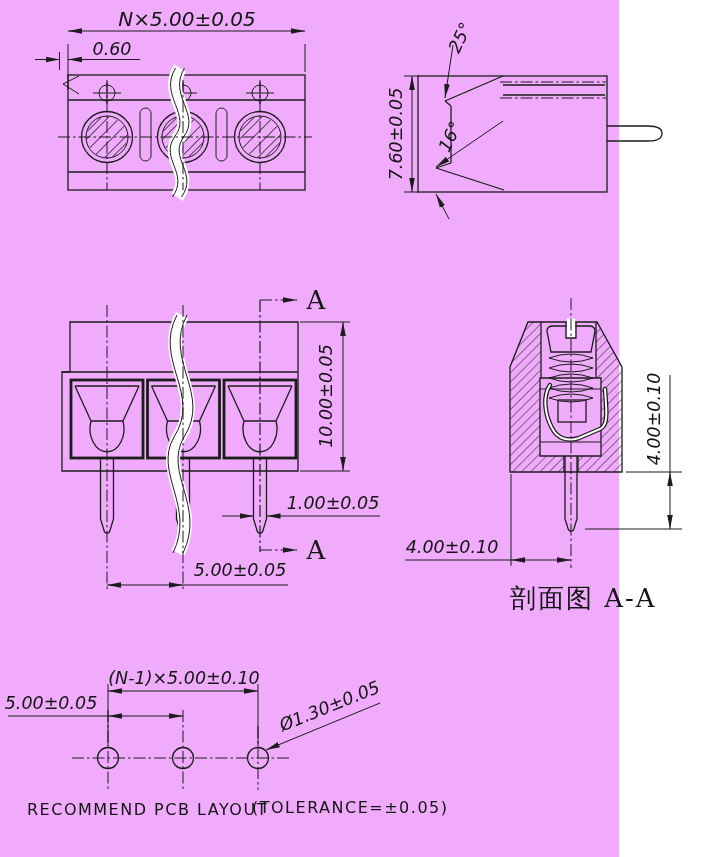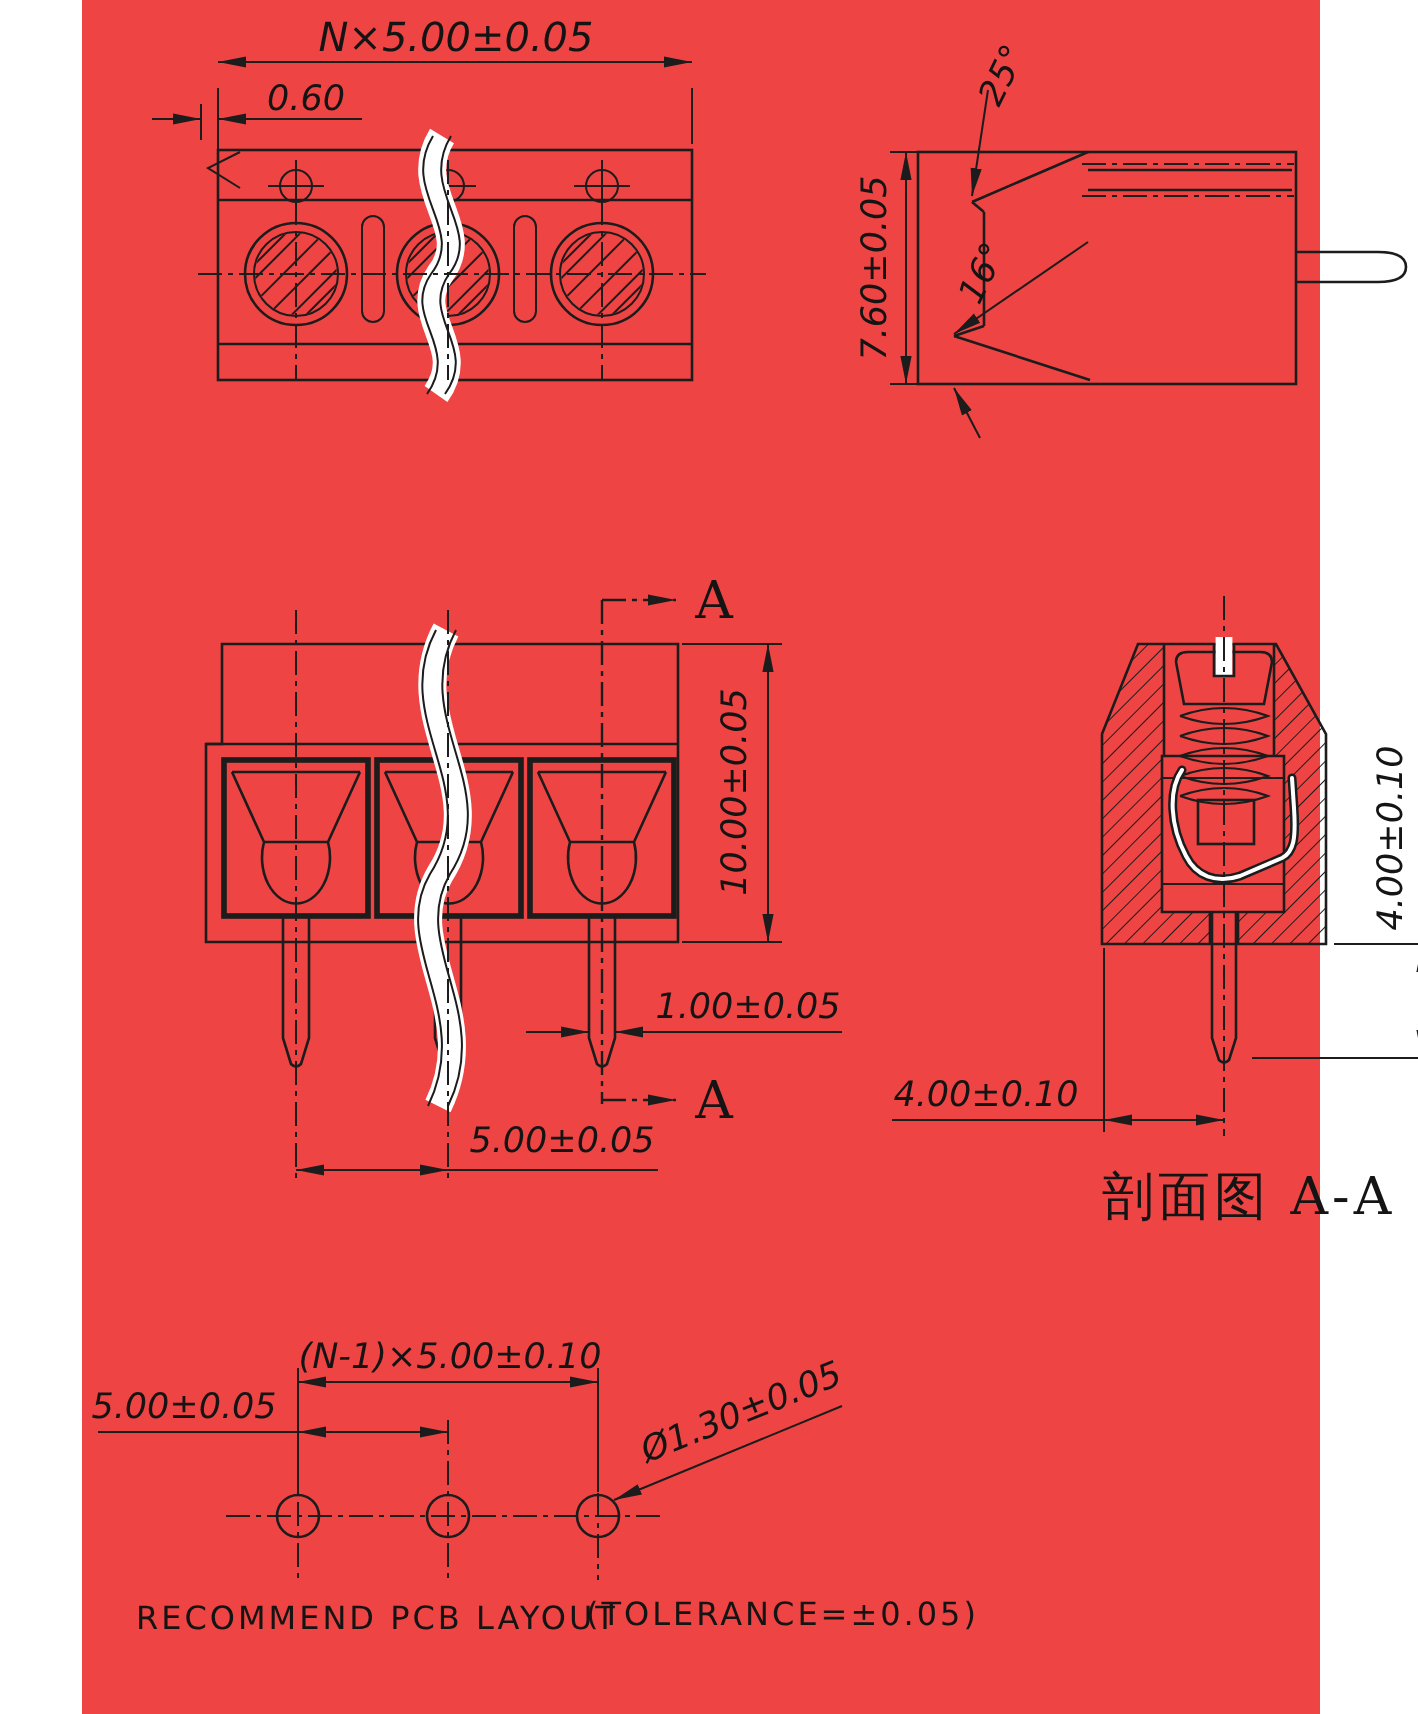--- a/index.html
+++ b/index.html
@@ -1,16 +1,16 @@
 <!DOCTYPE html>
 <html><head>
 <meta charset="utf-8">
 <style>
   html,body{margin:0;padding:0;background:#ffffff;}
-  .sheet{width:619px;height:857px;background:#ef4444;position:relative;margin-left:41px;}
+  .sheet{width:619px;height:857px;background:#f0abfc;position:relative;}
   svg{display:block;}
   .ln{stroke:#1c1c1c;stroke-width:1.3;fill:none;stroke-linecap:butt;}
   .thin{stroke:#1c1c1c;stroke-width:1;fill:none;}
   .thick{stroke:#1c1c1c;stroke-width:2.8;fill:none;}
   .cl{stroke:#1c1c1c;stroke-width:1;fill:none;stroke-dasharray:12 3 2.5 3;}
   .cl2{stroke:#1c1c1c;stroke-width:1.2;fill:none;stroke-dasharray:12 3 2.5 3;}
   .band{stroke:#ffffff;stroke-width:14;fill:none;}
   .dim{font:italic 17.5px "DejaVu Sans",sans-serif;fill:#141414;text-anchor:middle;dominant-baseline:middle;}
   .dim-lg{font-size:20px;}
   .seclabel{font:26px "DejaVu Serif",serif;fill:#141414;text-anchor:middle;dominant-baseline:middle;font-style:normal;}

